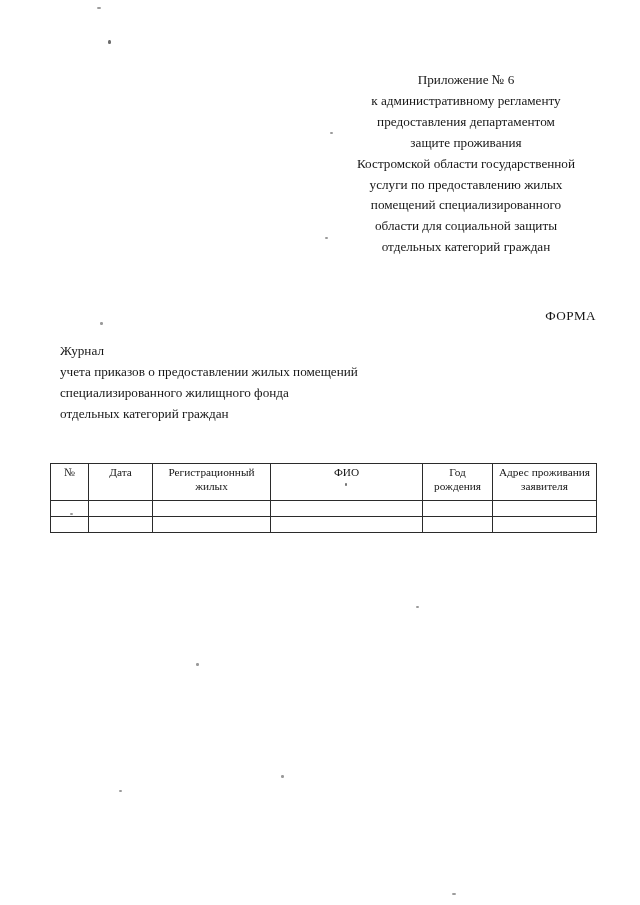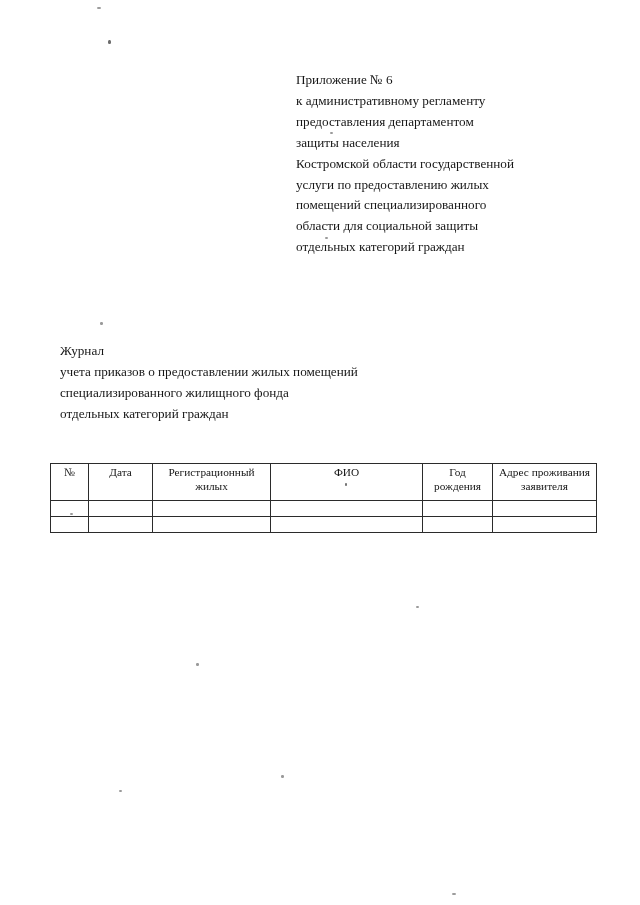--- a/index.html
+++ b/index.html
@@ -20,24 +20,24 @@
   .page {
     position: absolute;
     inset: 0;
     width: 640px;
     height: 905px;
   }
 
   
   .appendix-block {
     position: absolute;
-    left: 296px;
+    left: 318px;
     top: 70px;
     width: 296px;
-    text-align: left;
+    text-align: center;
     font-size: 13.2px;
     line-height: 20.9px;
     color: #161616;
   }
   .appendix-block .ln {
     display: block;
     white-space: nowrap;
   }
 
   
@@ -130,28 +130,29 @@
 </style>
 </head>
 <body>
 
 <div class="page">
 
   <div class="appendix-block">
     <span class="ln">Приложение № 6</span>
     <span class="ln">к административному регламенту</span>
     <span class="ln">предоставления департаментом</span>
-    <span class="ln">защиты населения</span>
+    <span class="ln">защите проживания</span>
     <span class="ln">Костромской области государственной</span>
     <span class="ln">услуги по предоставлению жилых</span>
     <span class="ln">помещений специализированного</span>
     <span class="ln">области для социальной защиты</span>
     <span class="ln">отдельных категорий граждан</span>
   </div>
 
+  <div class="forma">ФОРМА</div>
 
   <div class="title-block">
     <span class="ln">Журнал</span>
     <span class="ln">учета приказов о предоставлении жилых помещений</span>
     <span class="ln">специализированного жилищного фонда</span>
     <span class="ln">отдельных категорий граждан</span>
   </div>
 
   <table class="register-table">
     <colgroup>

